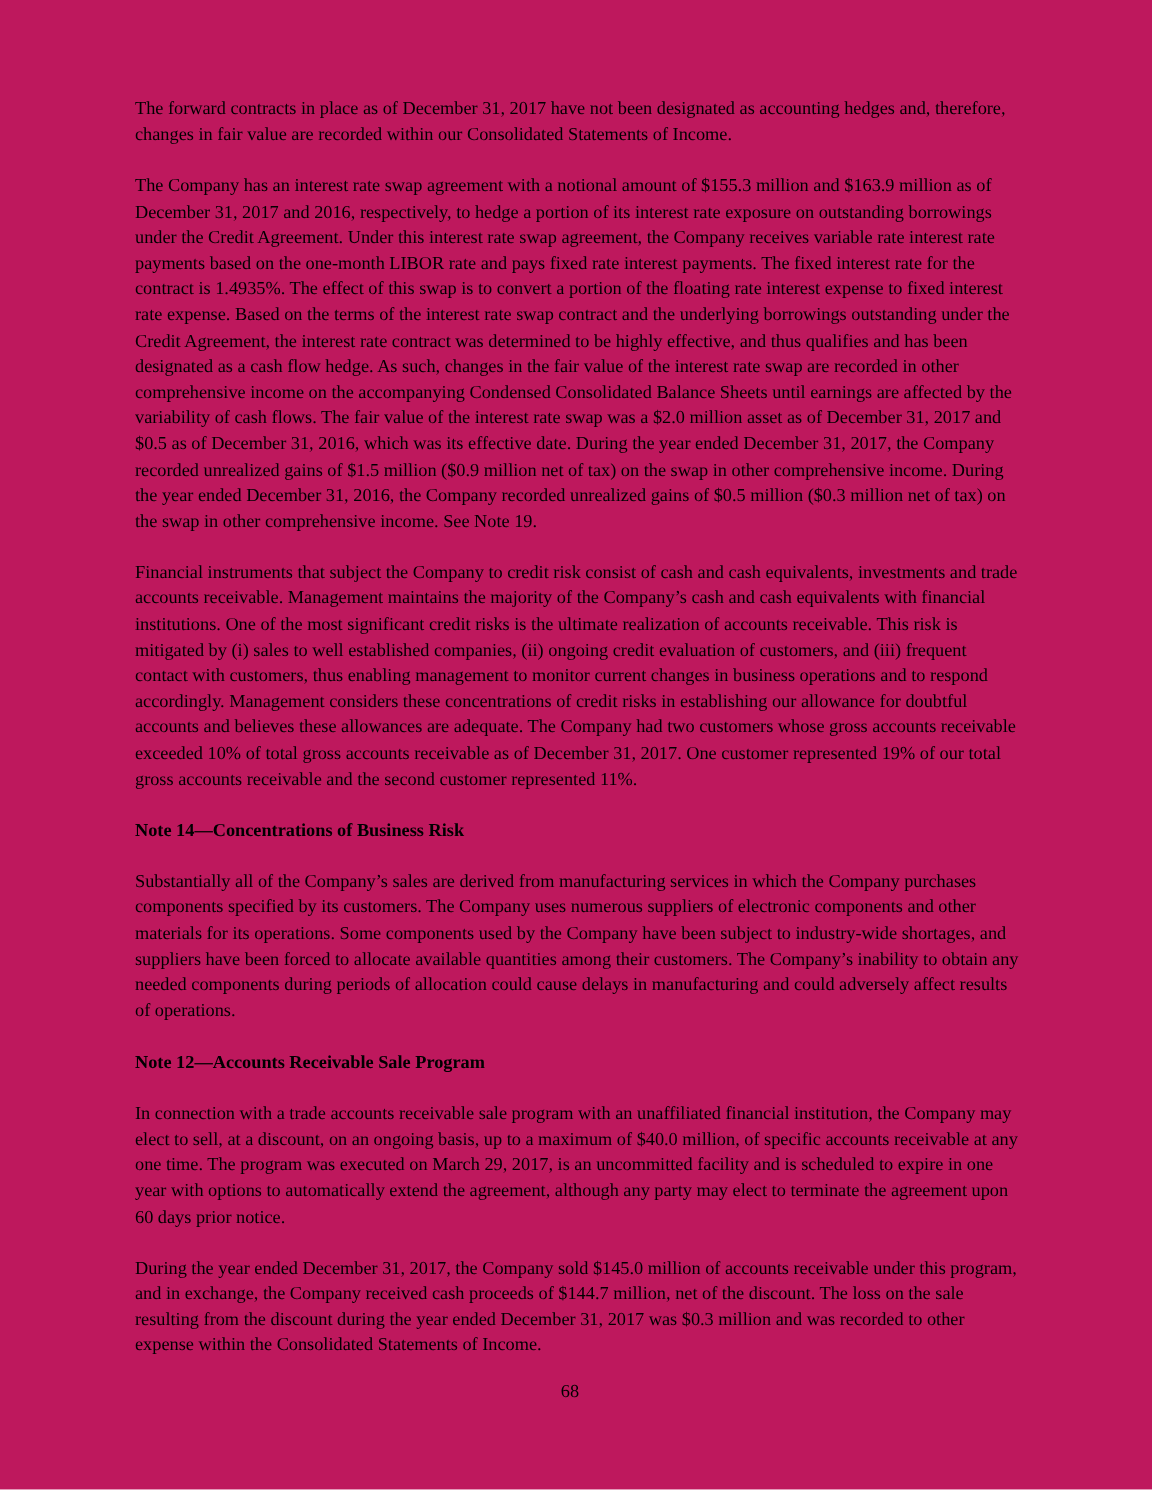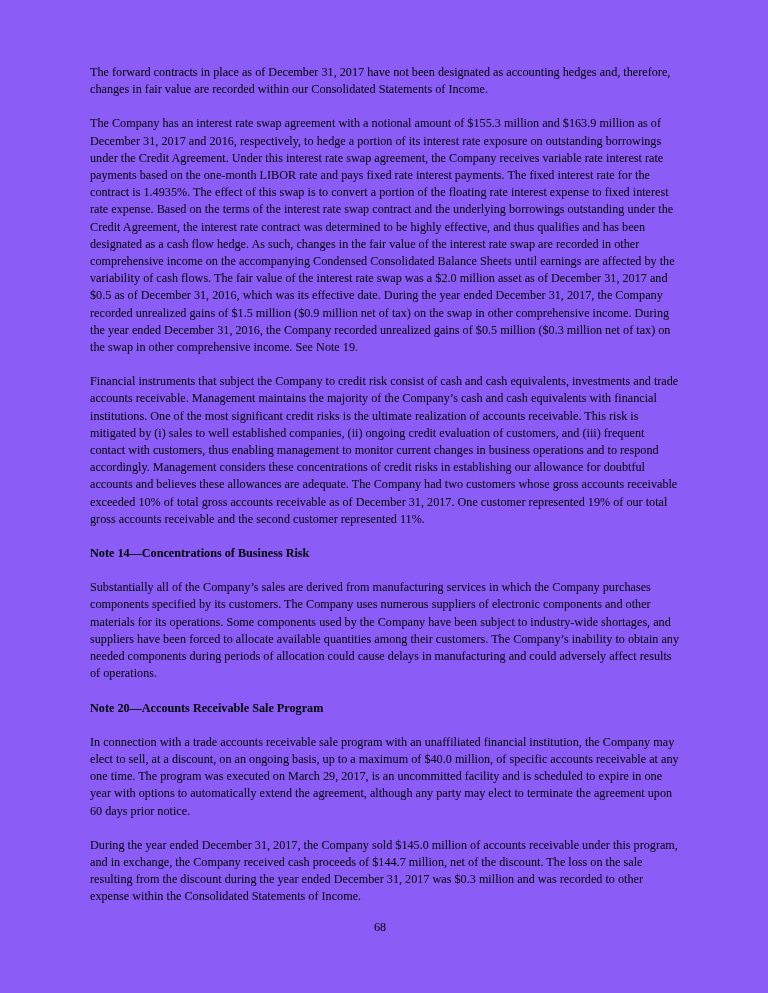--- a/index.html
+++ b/index.html
@@ -4,21 +4,21 @@
 <style>
   html, body {
     margin: 0;
     padding: 0;
     background: #ffffff;
   }
   .page {
     position: relative;
     width: 768px;
     height: 993px;
-    background: #8b5cf6;
+    background: #be185d;
     color: #000000;
     font-family: "Liberation Serif", "DejaVu Serif", serif;
     overflow: hidden;
     box-sizing: border-box;
   }
   .content {
     position: absolute;
     top: 64px;
     left: 90px;
     width: 592px;
@@ -50,18 +50,18 @@
 </head>
 <body>
 
 <div class="page">
   <div class="content">
     <p class="para">The forward contracts in place as of December 31, 2017 have not been designated as accounting hedges and, therefore, changes in fair value are recorded within our Consolidated Statements of Income.</p>
     <p class="para">The Company has an interest rate swap agreement with a notional amount of $155.3 million and $163.9 million as of December 31, 2017 and 2016, respectively, to hedge a portion of its interest rate exposure on outstanding borrowings under the Credit Agreement. Under this interest rate swap agreement, the Company receives variable rate interest rate payments based on the one-month LIBOR rate and pays fixed rate interest payments. The fixed interest rate for the contract is 1.4935%. The effect of this swap is to convert a portion of the floating rate interest expense to fixed interest rate expense. Based on the terms of the interest rate swap contract and the underlying borrowings outstanding under the Credit Agreement, the interest rate contract was determined to be highly effective, and thus qualifies and has been designated as a cash flow hedge. As such, changes in the fair value of the interest rate swap are recorded in other comprehensive income on the accompanying Condensed Consolidated Balance Sheets until earnings are affected by the variability of cash flows. The fair value of the interest rate swap was a $2.0 million asset as of December 31, 2017 and $0.5 as of December 31, 2016, which was its effective date. During the year ended December 31, 2017, the Company recorded unrealized gains of $1.5 million ($0.9 million net of tax) on the swap in other comprehensive income. During the year ended December 31, 2016, the Company recorded unrealized gains of $0.5 million ($0.3 million net of tax) on the swap in other comprehensive income. See Note 19.</p>
     <p class="para">Financial instruments that subject the Company to credit risk consist of cash and cash equivalents, investments and trade accounts receivable. Management maintains the majority of the Company’s cash and cash equivalents with financial institutions. One of the most significant credit risks is the ultimate realization of accounts receivable. This risk is mitigated by (i) sales to well established companies, (ii) ongoing credit evaluation of customers, and (iii) frequent contact with customers, thus enabling management to monitor current changes in business operations and to respond accordingly. Management considers these concentrations of credit risks in establishing our allowance for doubtful accounts and believes these allowances are adequate. The Company had two customers whose gross accounts receivable exceeded 10% of total gross accounts receivable as of December 31, 2017. One customer represented 19% of our total gross accounts receivable and the second customer represented 11%.</p>
     <h2 class="heading">Note 14—Concentrations of Business Risk</h2>
     <p class="para">Substantially all of the Company’s sales are derived from manufacturing services in which the Company purchases components specified by its customers. The Company uses numerous suppliers of electronic components and other materials for its operations. Some components used by the Company have been subject to industry-wide shortages, and suppliers have been forced to allocate available quantities among their customers. The Company’s inability to obtain any needed components during periods of allocation could cause delays in manufacturing and could adversely affect results of operations.</p>
-    <h2 class="heading">Note 20—Accounts Receivable Sale Program</h2>
+    <h2 class="heading">Note 12—Accounts Receivable Sale Program</h2>
     <p class="para">In connection with a trade accounts receivable sale program with an unaffiliated financial institution, the Company may elect to sell, at a discount, on an ongoing basis, up to a maximum of $40.0 million, of specific accounts receivable at any one time. The program was executed on March 29, 2017, is an uncommitted facility and is scheduled to expire in one year with options to automatically extend the agreement, although any party may elect to terminate the agreement upon 60 days prior notice.</p>
     <p class="para">During the year ended December 31, 2017, the Company sold $145.0 million of accounts receivable under this program, and in exchange, the Company received cash proceeds of $144.7 million, net of the discount. The loss on the sale resulting from the discount during the year ended December 31, 2017 was $0.3 million and was recorded to other expense within the Consolidated Statements of Income.</p>
   </div>
   <div class="page-number">68</div>
 </div>
 
 </body></html>

